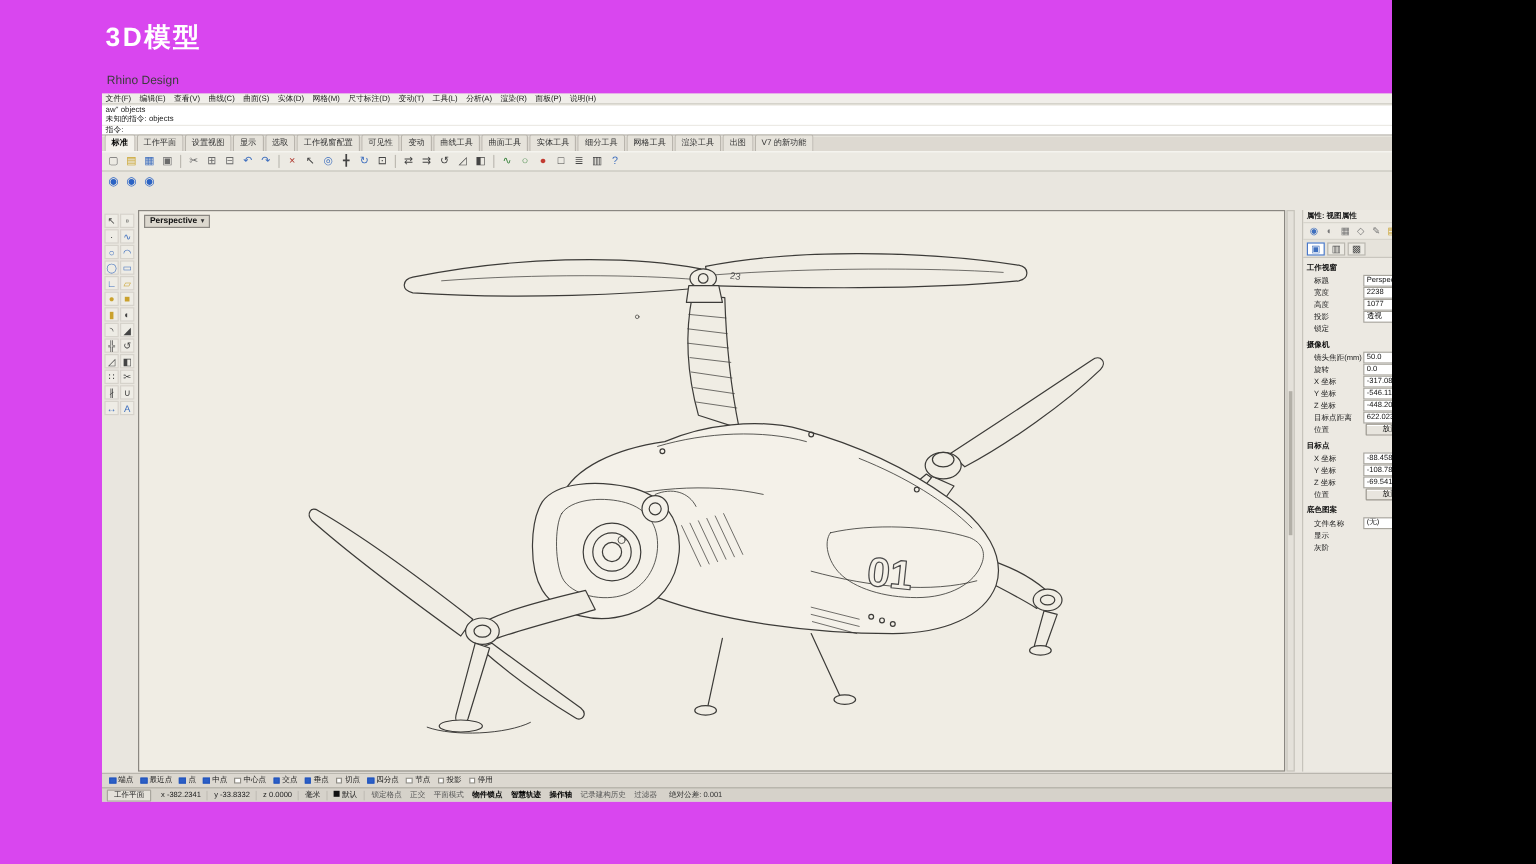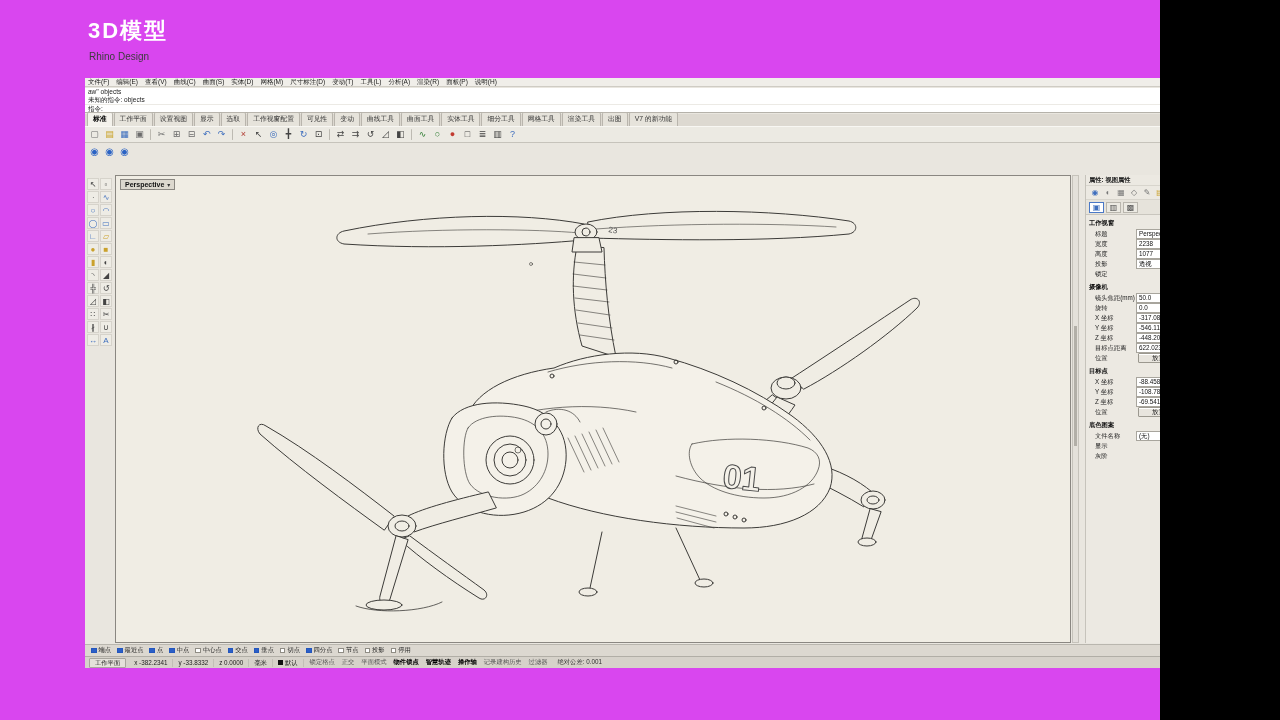--- a/index.html
+++ b/index.html
@@ -1,19 +1,19 @@
 <!DOCTYPE html>
 <html><head>
 <meta charset="utf-8">
 <style>
   html,body{margin:0;padding:0;background:#000;}
   .stage{position:relative;width:1160px;height:720px;background:#d946ef;overflow:hidden;
          font-family:"Liberation Sans","DejaVu Sans",sans-serif;}
   .slide-title{position:absolute;left:88px;top:16px;color:#ffffff;font-size:22px;font-weight:bold;letter-spacing:2px;}
-  .slide-sub{position:absolute;left:89px;top:51px;color:#3c3c3c;font-size:10px;}
+  .slide-sub{position:absolute;left:89px;top:62px;color:#3c3c3c;font-size:10px;}
 
   .app{position:absolute;left:85px;top:78px;width:1108px;height:590px;background:#e9e6df;color:#1a1a1a;font-size:7px;}
 
   .menubar{position:absolute;left:0;top:0;width:100%;height:9px;background:#f0eee9;border-bottom:1px solid #cfccc4;
            display:flex;align-items:center;padding-left:3px;gap:7px;font-size:6.5px;box-sizing:border-box;}
   .menu-item{white-space:nowrap;cursor:default;}
 
   .cmdarea{position:absolute;left:0;top:10px;width:100%;height:25px;background:#fff;border-bottom:1px solid #b5b2aa;box-sizing:border-box;}
   .cmdline{height:8px;line-height:8px;padding-left:3px;font-size:6.5px;color:#222;overflow:hidden;}
   .cmdline.prompt{border-top:1px solid #eceae5;}

